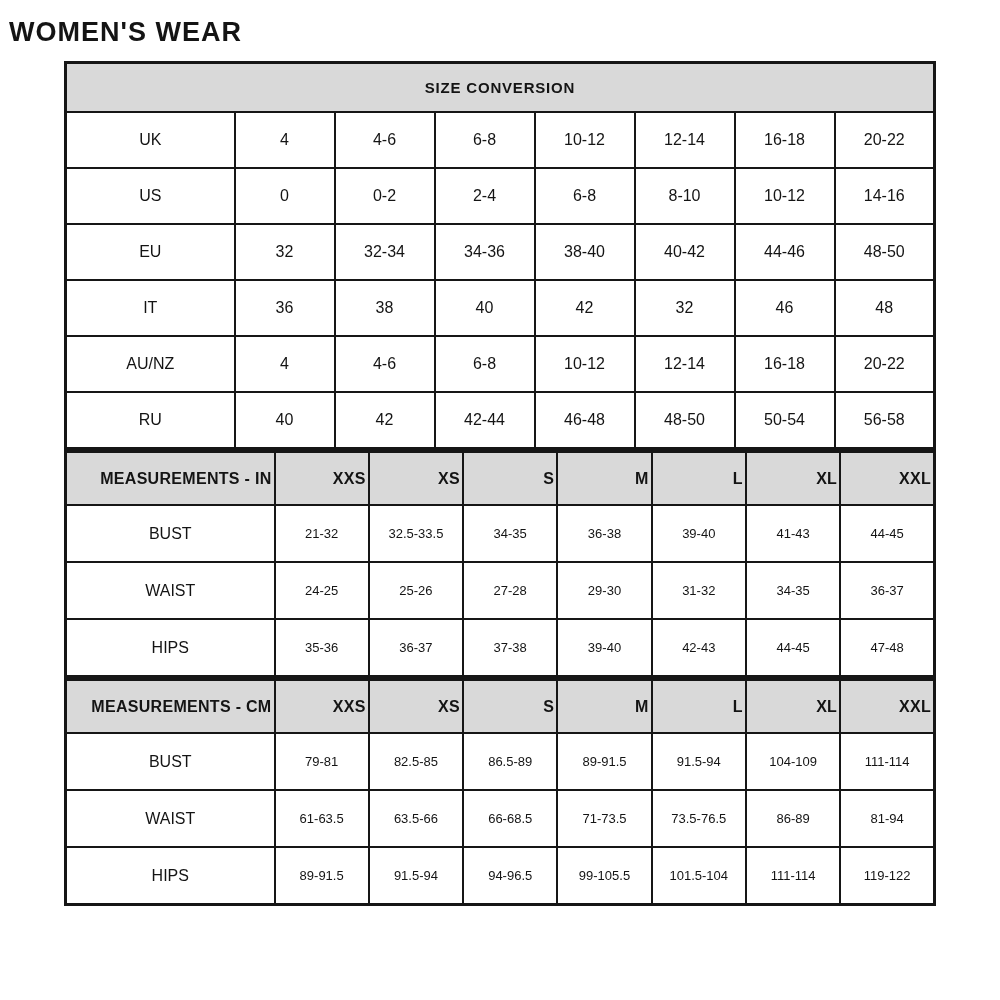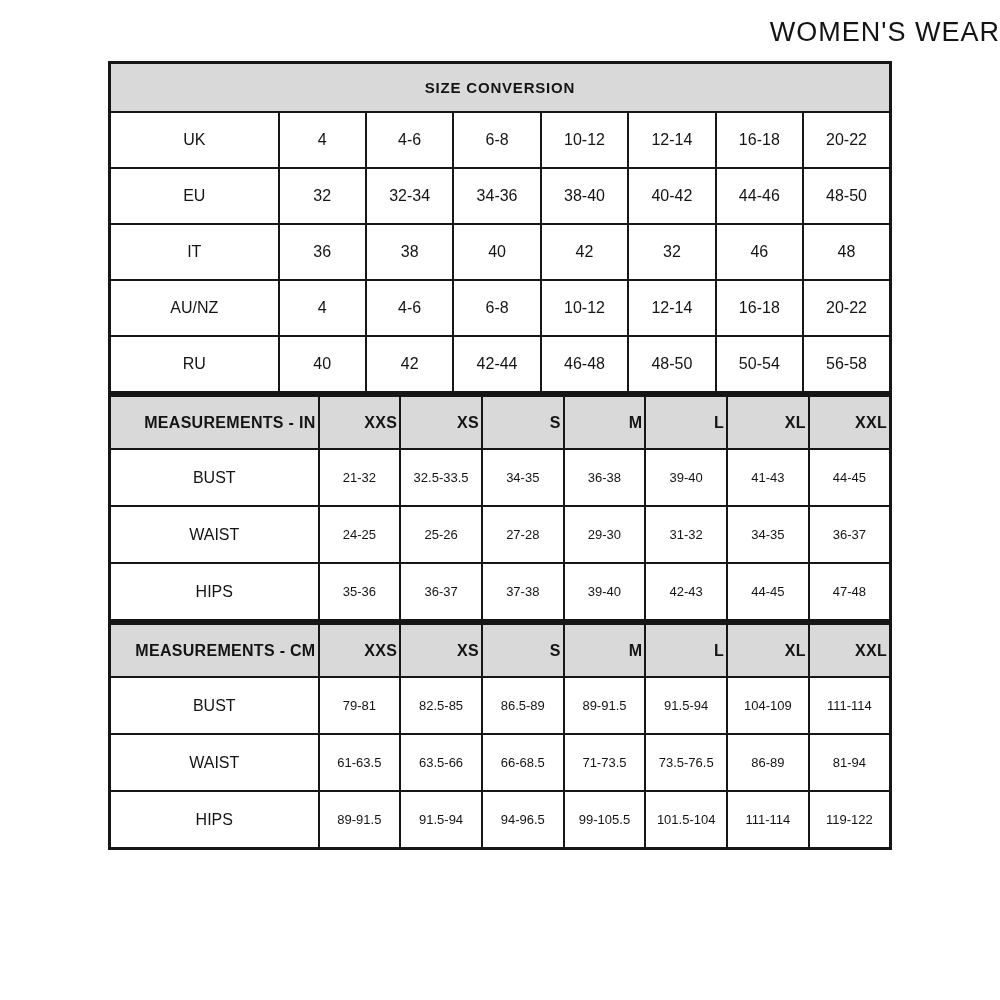--- a/index.html
+++ b/index.html
@@ -10,31 +10,31 @@
   }
   html,body{margin:0;padding:0;}
   body{
     width:1000px;height:1000px;
     background:var(--background);
     font-family:"Liberation Sans",sans-serif;
     color:var(--text);
     -webkit-font-smoothing:antialiased;
   }
   .page-title{
-    text-align:right;
+    text-align:left;
     font-size:27px;
-    font-weight:400;
+    font-weight:700;
     letter-spacing:1px;
-    margin:17px 0 13px 0;
+    margin:17px 0 13px 9px;
     color:var(--text);
   }
   table.tbl{
     border-collapse:collapse;
     table-layout:fixed;
-    width:784px;
+    width:872px;
     margin:0 auto;
     border:3px solid var(--border);
   }
   table.tbl td{
     border:2px solid var(--border);
     text-align:center;
     vertical-align:middle;
     padding:0 2px;
     overflow:hidden;
     white-space:nowrap;
@@ -86,20 +86,30 @@
       </tr>
       <tr>
         <td class="row-label">UK</td>
         <td>4</td>
         <td>4-6</td>
         <td>6-8</td>
         <td>10-12</td>
         <td>12-14</td>
         <td>16-18</td>
         <td>20-22</td>
+      </tr>
+      <tr>
+        <td class="row-label">US</td>
+        <td>0</td>
+        <td>0-2</td>
+        <td>2-4</td>
+        <td>6-8</td>
+        <td>8-10</td>
+        <td>10-12</td>
+        <td>14-16</td>
       </tr>
       <tr>
         <td class="row-label">EU</td>
         <td>32</td>
         <td>32-34</td>
         <td>34-36</td>
         <td>38-40</td>
         <td>40-42</td>
         <td>44-46</td>
         <td>48-50</td>

